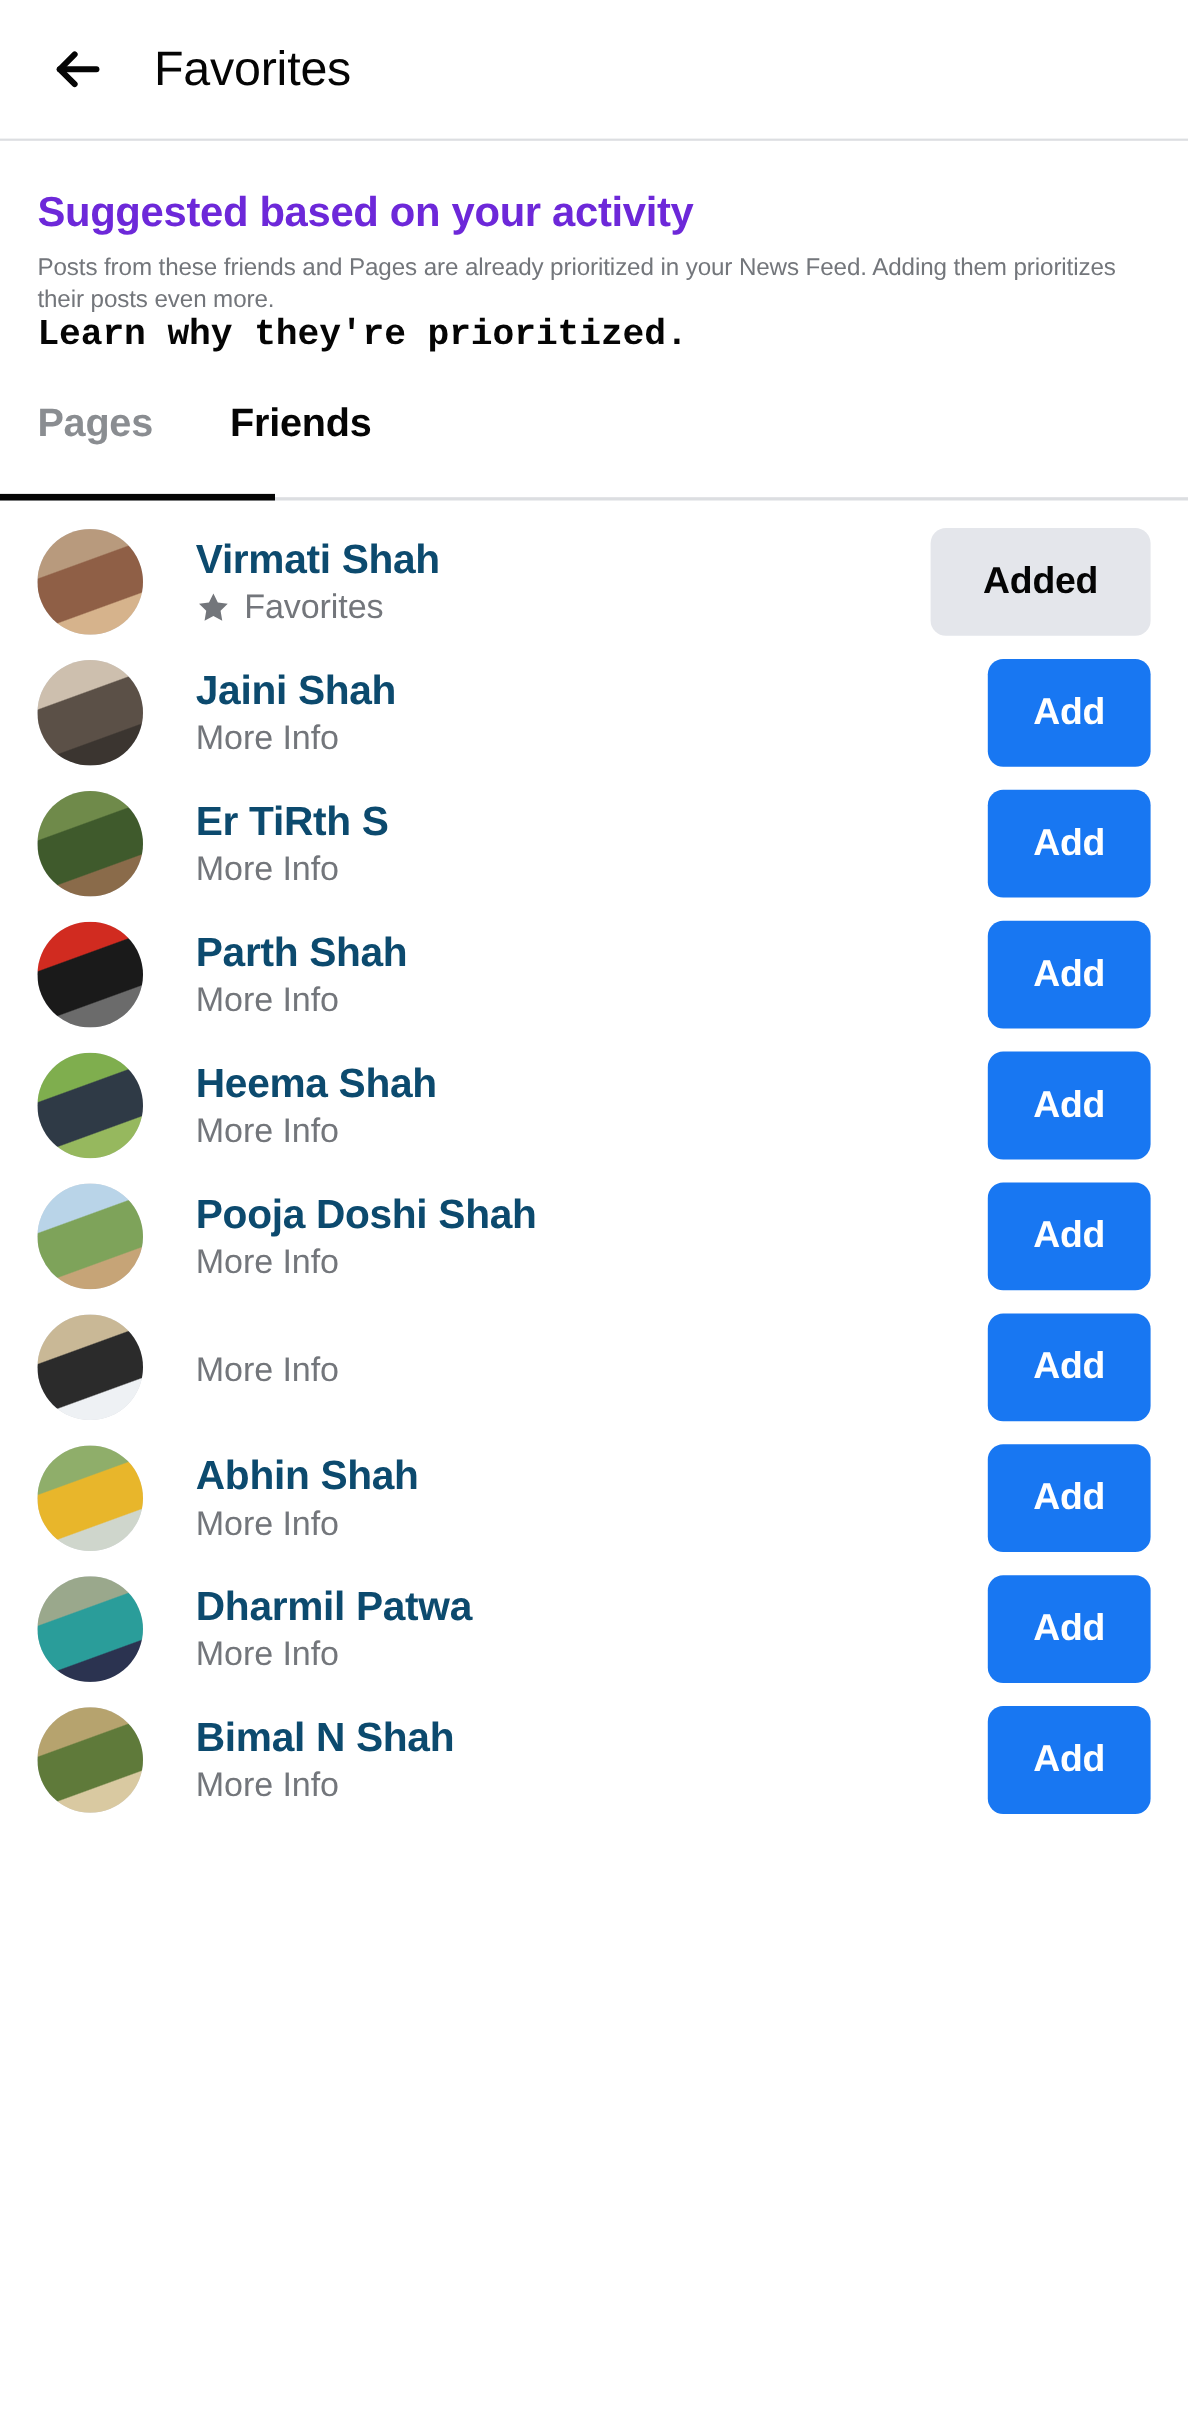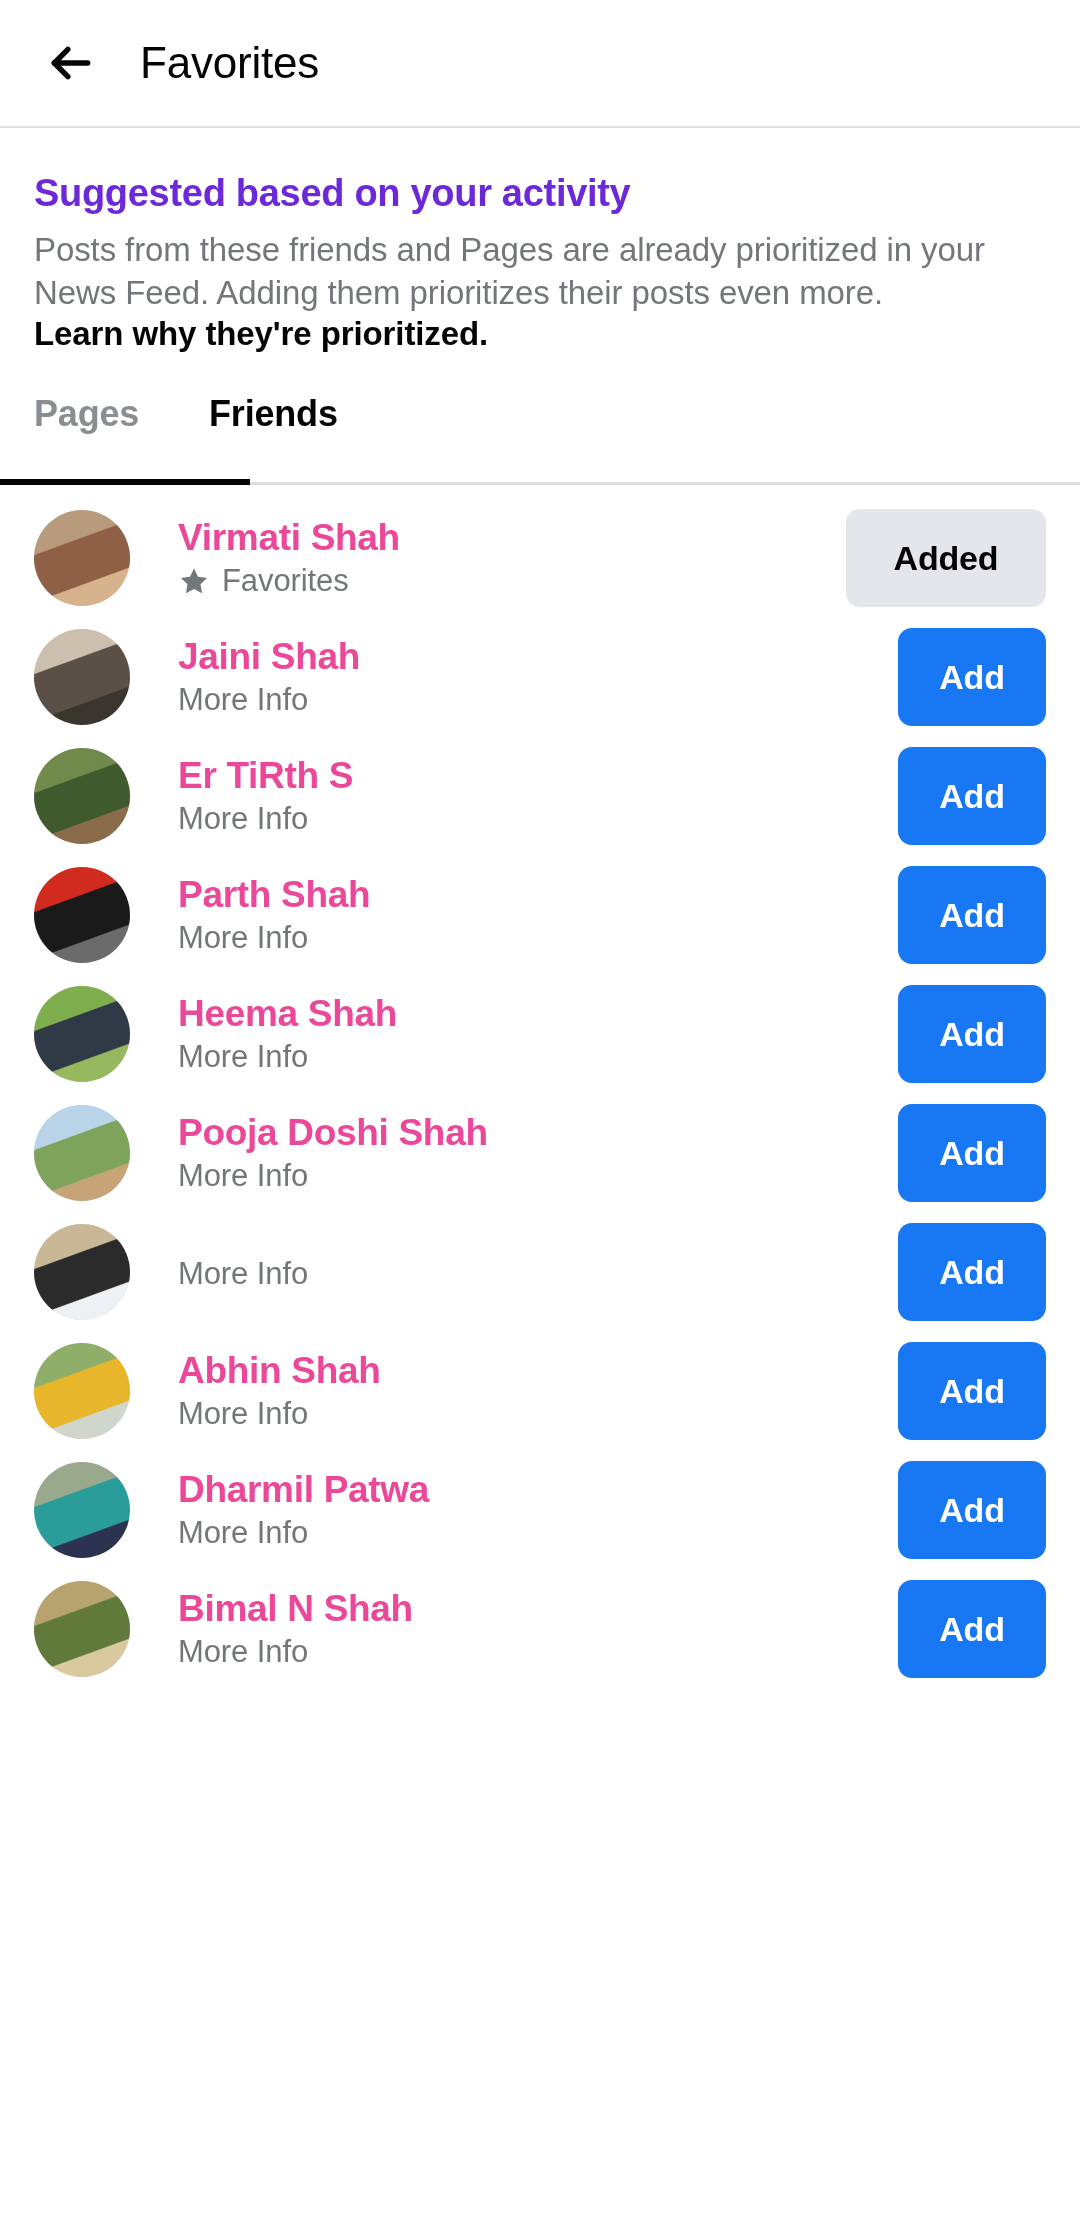--- a/index.html
+++ b/index.html
@@ -36,33 +36,34 @@
   
   .intro { padding:44px 34px 0 34px; }
   .intro-title {
     font-size:38px;
     font-weight:bold;
     color:#6d28d9;
     letter-spacing:-0.3px;
   }
   .intro-body {
     margin-top:14px;
-    font-size:33px;
+    font-size:22px;
     line-height:1.30;
     color:#73767b;
     max-width:1010px;
     letter-spacing:-0.1px;
   }
   .intro-link {
     display:block;
     font-size:33px;
     font-weight:bold;
     color:#050505;
     letter-spacing:-0.1px;
     cursor:pointer;
+    font-family:Liberation Mono, monospace;
   }
 
   
   .tabs {
     position:relative;
     margin-top:40px;
     display:flex;
     height:92px;
   }
   .tab {
@@ -113,21 +114,21 @@
     display:block;
   }
   .row-text {
     flex:1 1 auto;
     min-width:0;
     margin-left:48px;
   }
   .row-name {
     font-size:37px;
     font-weight:bold;
-    color:#ec4899;
+    color:#0c4a6e;
     letter-spacing:-0.3px;
     white-space:nowrap;
   }
   .row-sub {
     margin-top:4px;
     font-size:31px;
     color:#73767b;
     display:flex;
     align-items:center;
     letter-spacing:-0.1px;

